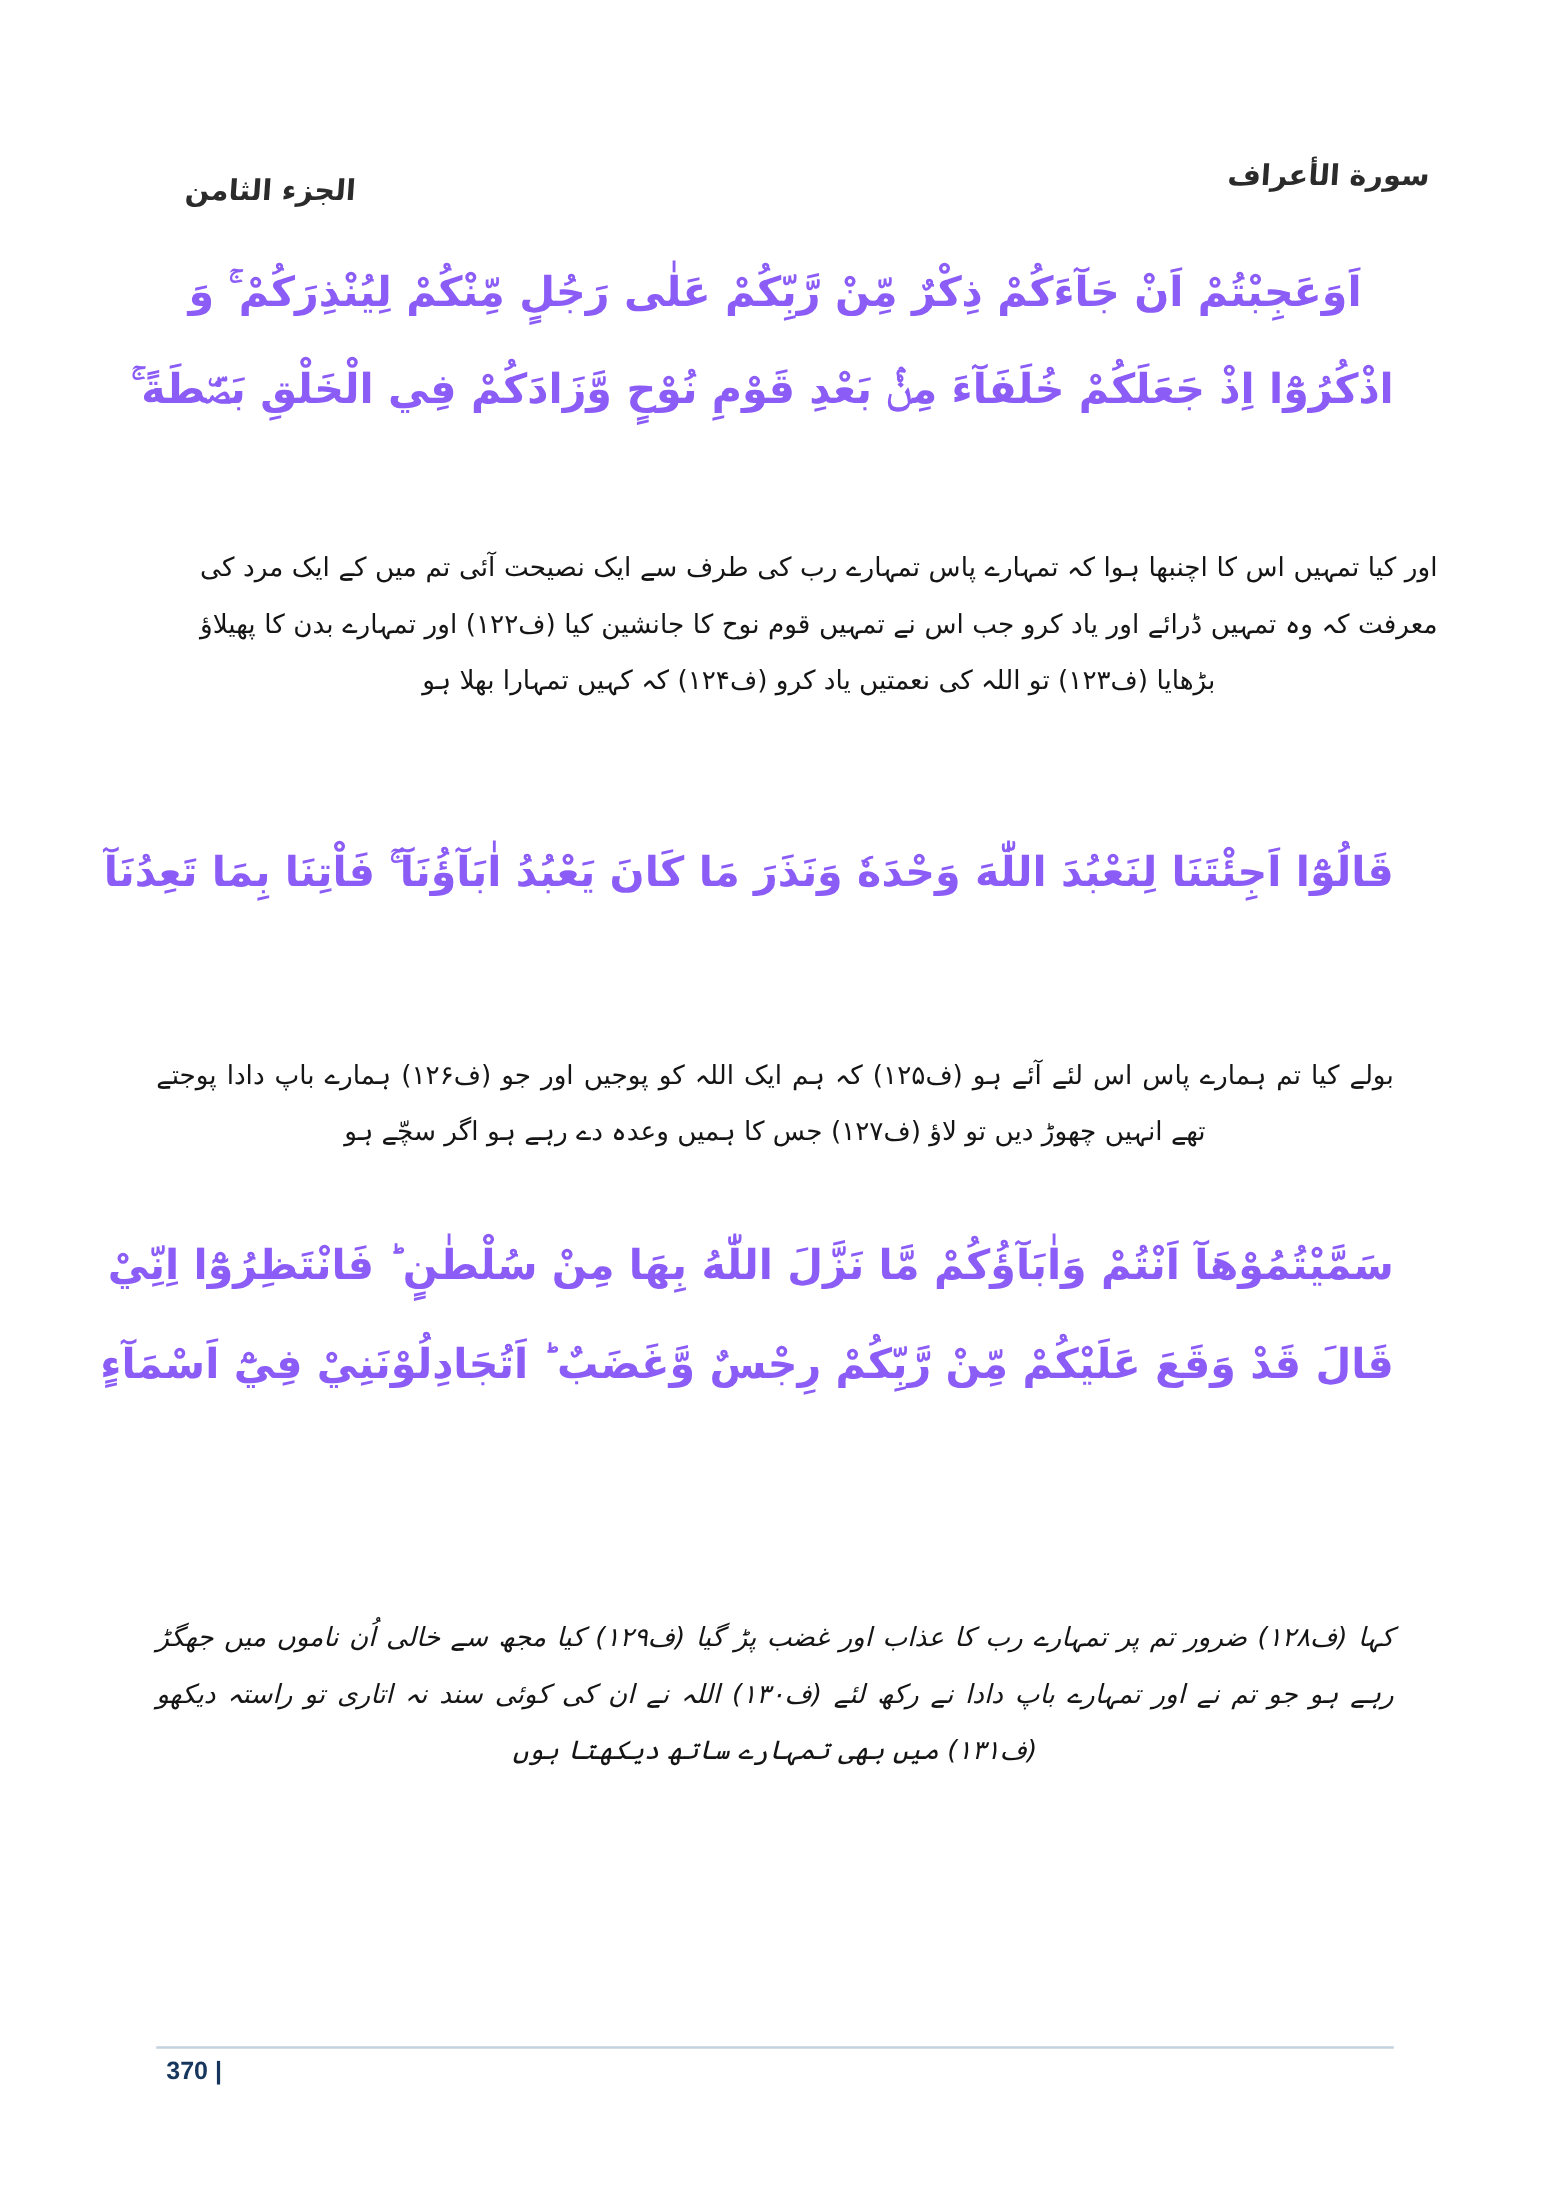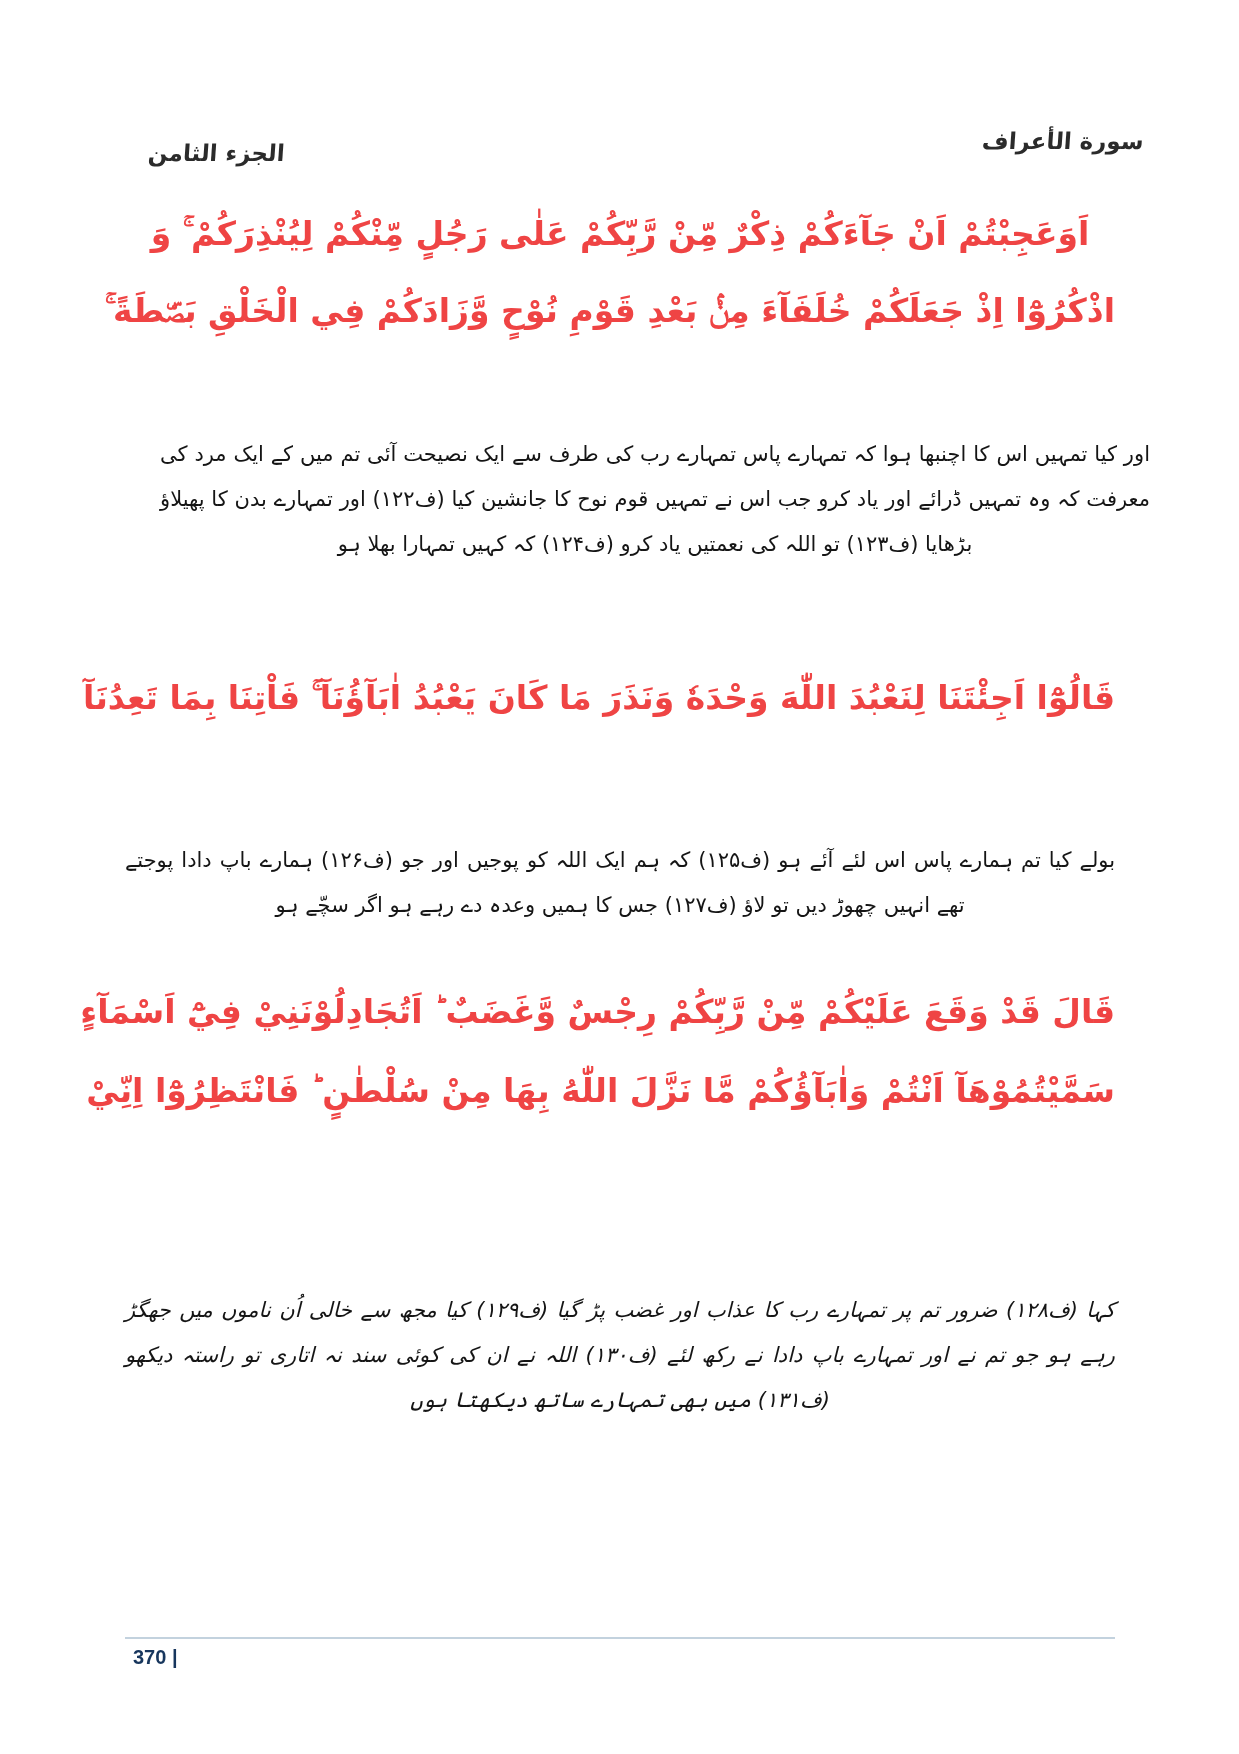--- a/index.html
+++ b/index.html
@@ -35,21 +35,21 @@
     left: 125px;
     width: 990px;
     direction: rtl;
     text-align: center;
   }
   .arabic-line {
     font-family: "DejaVu Sans", sans-serif;
     font-size: 33px;
     font-weight: bold;
     line-height: 77px;
-    color: #ef4444;
+    color: #8b5cf6;
     white-space: nowrap;
   }
   .block2 .arabic-line, .block3 .arabic-line { line-height: 79px; }
 
   .urdu-block {
     position: absolute;
     left: 125px;
     width: 990px;
     direction: rtl;
     font-family: "DejaVu Sans", sans-serif;
@@ -95,22 +95,22 @@
 
   <div class="urdu-block" style="top:432px;margin-left:35px;">اور کیا تمہیں اس کا اچنبھا ہوا کہ تمہارے پاس تمہارے رب کی طرف سے ایک نصیحت آئی تم میں کے ایک مرد کی معرفت کہ وہ تمہیں ڈرائے اور یاد کرو جب اس نے تمہیں قوم نوح کا جانشین کیا (ف۱۲۲) اور تمہارے بدن کا پھیلاؤ بڑھایا (ف۱۲۳) تو اللہ کی نعمتیں یاد کرو (ف۱۲۴) کہ کہیں تمہارا بھلا ہو</div>
 
   <div class="arabic-block block2" style="top:658px;">
     <div class="arabic-line">قَالُوْٓا اَجِئْتَنَا لِنَعْبُدَ اللّٰهَ وَحْدَهٗ وَنَذَرَ مَا كَانَ يَعْبُدُ اٰبَآؤُنَآ ۚ فَاْتِنَا بِمَا تَعِدُنَآ</div>
   </div>
 
   <div class="urdu-block" style="top:838px;">بولے کیا تم ہمارے پاس اس لئے آئے ہو (ف۱۲۵) کہ ہم ایک اللہ کو پوجیں اور جو (ف۱۲۶) ہمارے باپ دادا پوجتے تھے انہیں چھوڑ دیں تو لاؤ (ف۱۲۷) جس کا ہمیں وعدہ دے رہے ہو اگر سچّے ہو</div>
 
   <div class="arabic-block block3" style="top:972px;">
+    <div class="arabic-line">سَمَّيْتُمُوْهَآ اَنْتُمْ وَاٰبَآؤُكُمْ مَّا نَزَّلَ اللّٰهُ بِهَا مِنْ سُلْطٰنٍ ؕ فَانْتَظِرُوْٓا اِنِّيْ</div>
     <div class="arabic-line">قَالَ قَدْ وَقَعَ عَلَيْكُمْ مِّنْ رَّبِّكُمْ رِجْسٌ وَّغَضَبٌ ؕ اَتُجَادِلُوْنَنِيْ فِيْٓ اَسْمَآءٍ</div>
-    <div class="arabic-line">سَمَّيْتُمُوْهَآ اَنْتُمْ وَاٰبَآؤُكُمْ مَّا نَزَّلَ اللّٰهُ بِهَا مِنْ سُلْطٰنٍ ؕ فَانْتَظِرُوْٓا اِنِّيْ</div>
   </div>
 
   <div class="urdu-block" style="top:1288px;font-style:italic;">کہا (ف۱۲۸) ضرور تم پر تمہارے رب کا عذاب اور غضب پڑ گیا (ف۱۲۹) کیا مجھ سے خالی اُن ناموں میں جھگڑ رہے ہو جو تم نے اور تمہارے باپ دادا نے رکھ لئے (ف۱۳۰) اللہ نے ان کی کوئی سند نہ اتاری تو راستہ دیکھو (ف۱۳۱) میں بھی تمہارے ساتھ دیکھتا ہوں</div>
 
   <div class="footer-rule"></div>
   <div class="page-number">370 |</div>
 
 </div>
 
 </body></html>

